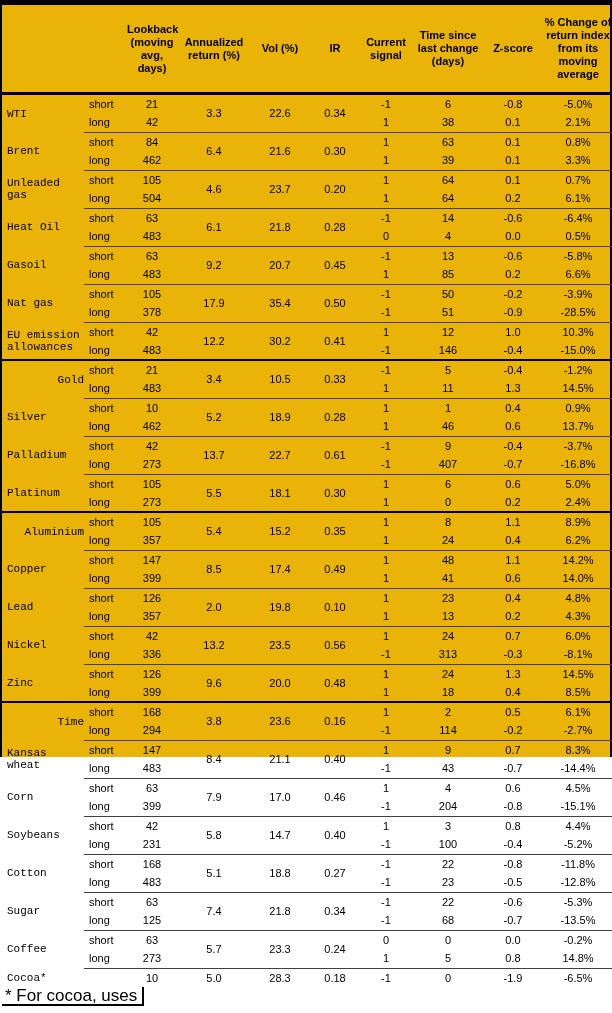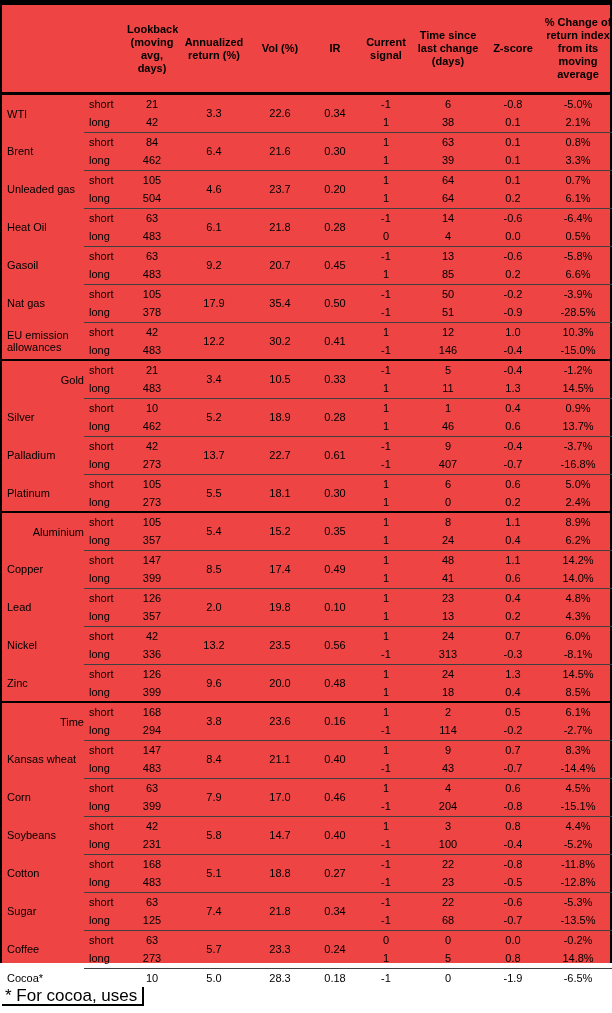--- a/index.html
+++ b/index.html
@@ -3,26 +3,26 @@
 <meta charset="utf-8">
 <style>
   html, body { margin:0; padding:0; background:#fff; }
   body {
     width:612px; height:1013px;
     font-family:"Liberation Sans","DejaVu Sans",sans-serif;
     color:#000;
   }
   .frame {
     box-sizing:border-box;
-    width:612px; height:963px;
+    width:612px; height:757px;
     border-top:5px solid #000;
     border-left:2px solid #000;
     border-right:2px solid #000;
     display:flex; flex-direction:column;
-    background:#ef4444;
+    background:#eab308;
   }
   table {
     border-collapse:collapse;
     table-layout:fixed;
     width:100%;
     font-size:11px;
   }
   thead th {
     font-weight:bold;
     text-align:center;
@@ -39,20 +39,21 @@
     line-height:18px;
     overflow:hidden;
     white-space:nowrap;
   }
   td.c { text-align:center; }
   td.l { text-align:left; padding-left:5px; }
   td.name-cell {
     line-height:12px;
     vertical-align:middle;
     white-space:normal;
+    font-family:Liberation Mono, monospace;
   }
   td.merged { vertical-align:middle; }
   tr.group-start td { border-top:1px solid #3f3f3f; }
   tr.group-start td.name-cell { border-top:none; }
   tr.section-start td { border-top:2px solid #000; }
   tr.section-start td.name-cell { border-top:2px solid #000;text-align:right; }
   .footer-bar {
     flex:1;
     background:#000;
     position:relative;

